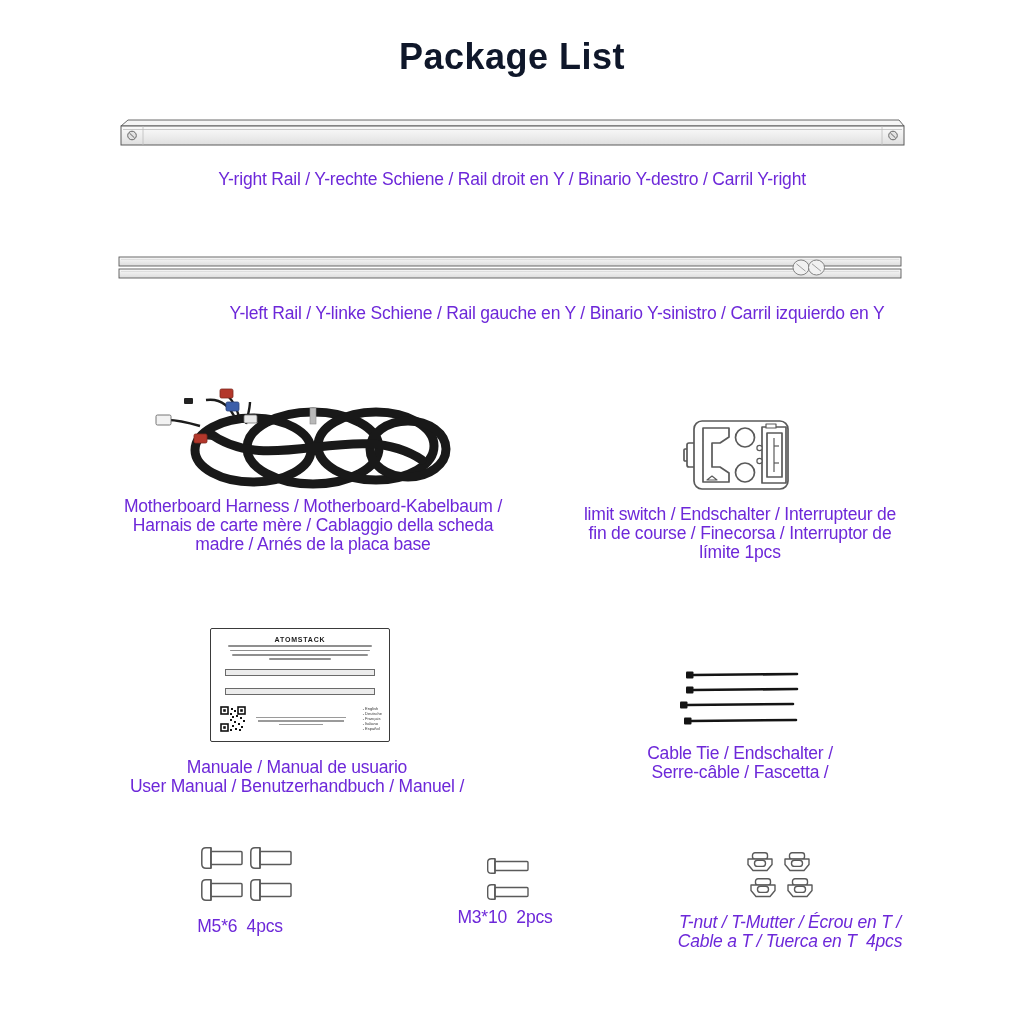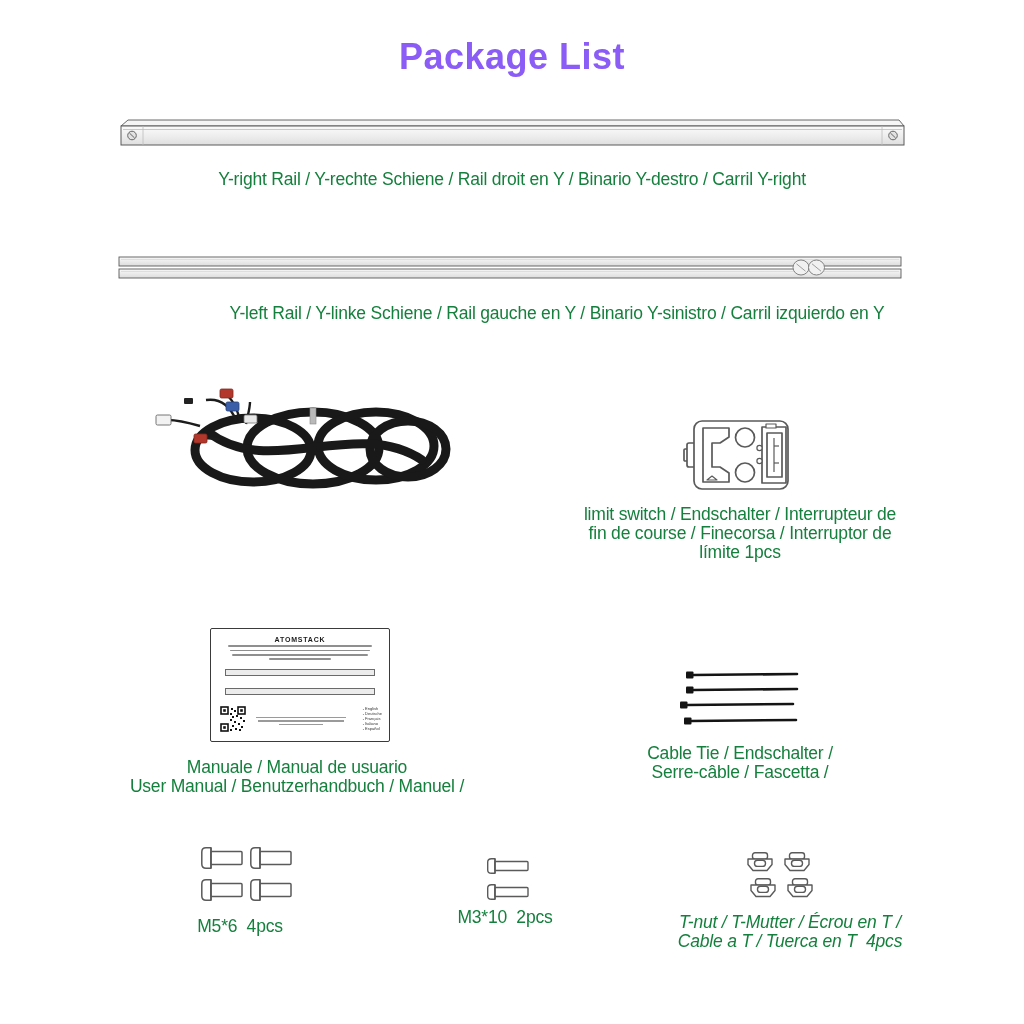--- a/index.html
+++ b/index.html
@@ -1,22 +1,22 @@
 <!DOCTYPE html>
 <html><head>
 <meta charset="utf-8">
 <title>Package List</title>
 <style>
   html,body{margin:0;padding:0;background:#ffffff;}
   .page{position:relative;width:1024px;height:1024px;background:#ffffff;overflow:hidden;
         font-family:"Liberation Sans", sans-serif;color:#3e3e3e;}
   .title{position:absolute;left:0;top:36px;width:1024px;text-align:center;
-         font-size:36px;font-weight:800;color:#8b5cf6;letter-spacing:.5px;}
+         font-size:36px;font-weight:800;color:#0f172a;letter-spacing:.5px;}
   .caption{position:absolute;text-align:center;font-size:17.5px;line-height:19.2px;
-           color:#15803d;letter-spacing:-0.2px;}
+           color:#6d28d9;letter-spacing:-0.2px;}
   .cap-line{white-space:pre;}
   .abs{position:absolute;}
   svg{display:block;overflow:visible;}
 
   
   .manual{position:absolute;left:210px;top:628px;width:180px;height:114px;
           background:#fff;border:1.5px solid #3a3a3a;border-radius:2px;box-sizing:border-box;}
   .manual-brand{margin-top:7px;text-align:center;font-size:7px;font-weight:bold;
                 letter-spacing:.8px;color:#1a1a1a;}
   .blur-bar{height:1.8px;background:#8f8f8f;border-radius:1px;margin:2.4px auto 0;}
@@ -98,20 +98,25 @@
         <path d="M70,52 C64,50 58,50 52,50"></path>
       </g>
       <rect x="160" y="20" width="6" height="16" fill="#b9b9b9" stroke="#888" stroke-width="0.6"></rect>
       <rect x="70" y="1" width="13" height="9" rx="1.5" fill="#b3372b" stroke="#7e281f" stroke-width="0.8"></rect>
       <rect x="76" y="14" width="13" height="9" rx="1.5" fill="#3b5ea9" stroke="#2a4378" stroke-width="0.8"></rect>
       <rect x="94" y="27" width="13" height="8" rx="1.5" fill="#e8e8e8" stroke="#777" stroke-width="0.8"></rect>
       <rect x="6" y="27" width="15" height="10" rx="1.5" fill="#f2f2f2" stroke="#666" stroke-width="0.9"></rect>
       <rect x="44" y="46" width="13" height="9" rx="1.5" fill="#b3372b" stroke="#7e281f" stroke-width="0.8"></rect>
       <rect x="34" y="10" width="9" height="6" rx="1" fill="#222"></rect>
     </svg>
+  </div>
+  <div class="caption" style="left:113px;top:497px;width:400px;">
+    <div class="cap-line">Motherboard Harness / Motherboard-Kabelbaum /</div>
+    <div class="cap-line">Harnais de carte mère / Cablaggio della scheda</div>
+    <div class="cap-line">madre / Arnés de la placa base</div>
   </div>
 
   <div class="abs" style="left:682px;top:416px;">
     <svg width="112" height="78" viewBox="0 0 112 78">
       <g fill="#ffffff" stroke="#5a5a5a" stroke-width="1.7" stroke-linejoin="round">
         <rect x="2" y="33" width="5" height="12" rx="1"></rect>
         <rect x="5" y="27" width="9" height="24" rx="2"></rect>
         <rect x="12" y="5" width="94" height="68" rx="8"></rect>
         <path d="M21,12 H47 V21 L38,27 H30 V51 H38 L47,57 V66 H21 Z"></path>
         <path d="M30,60 l5,4 h-10 z" stroke-width="1.2"></path>

